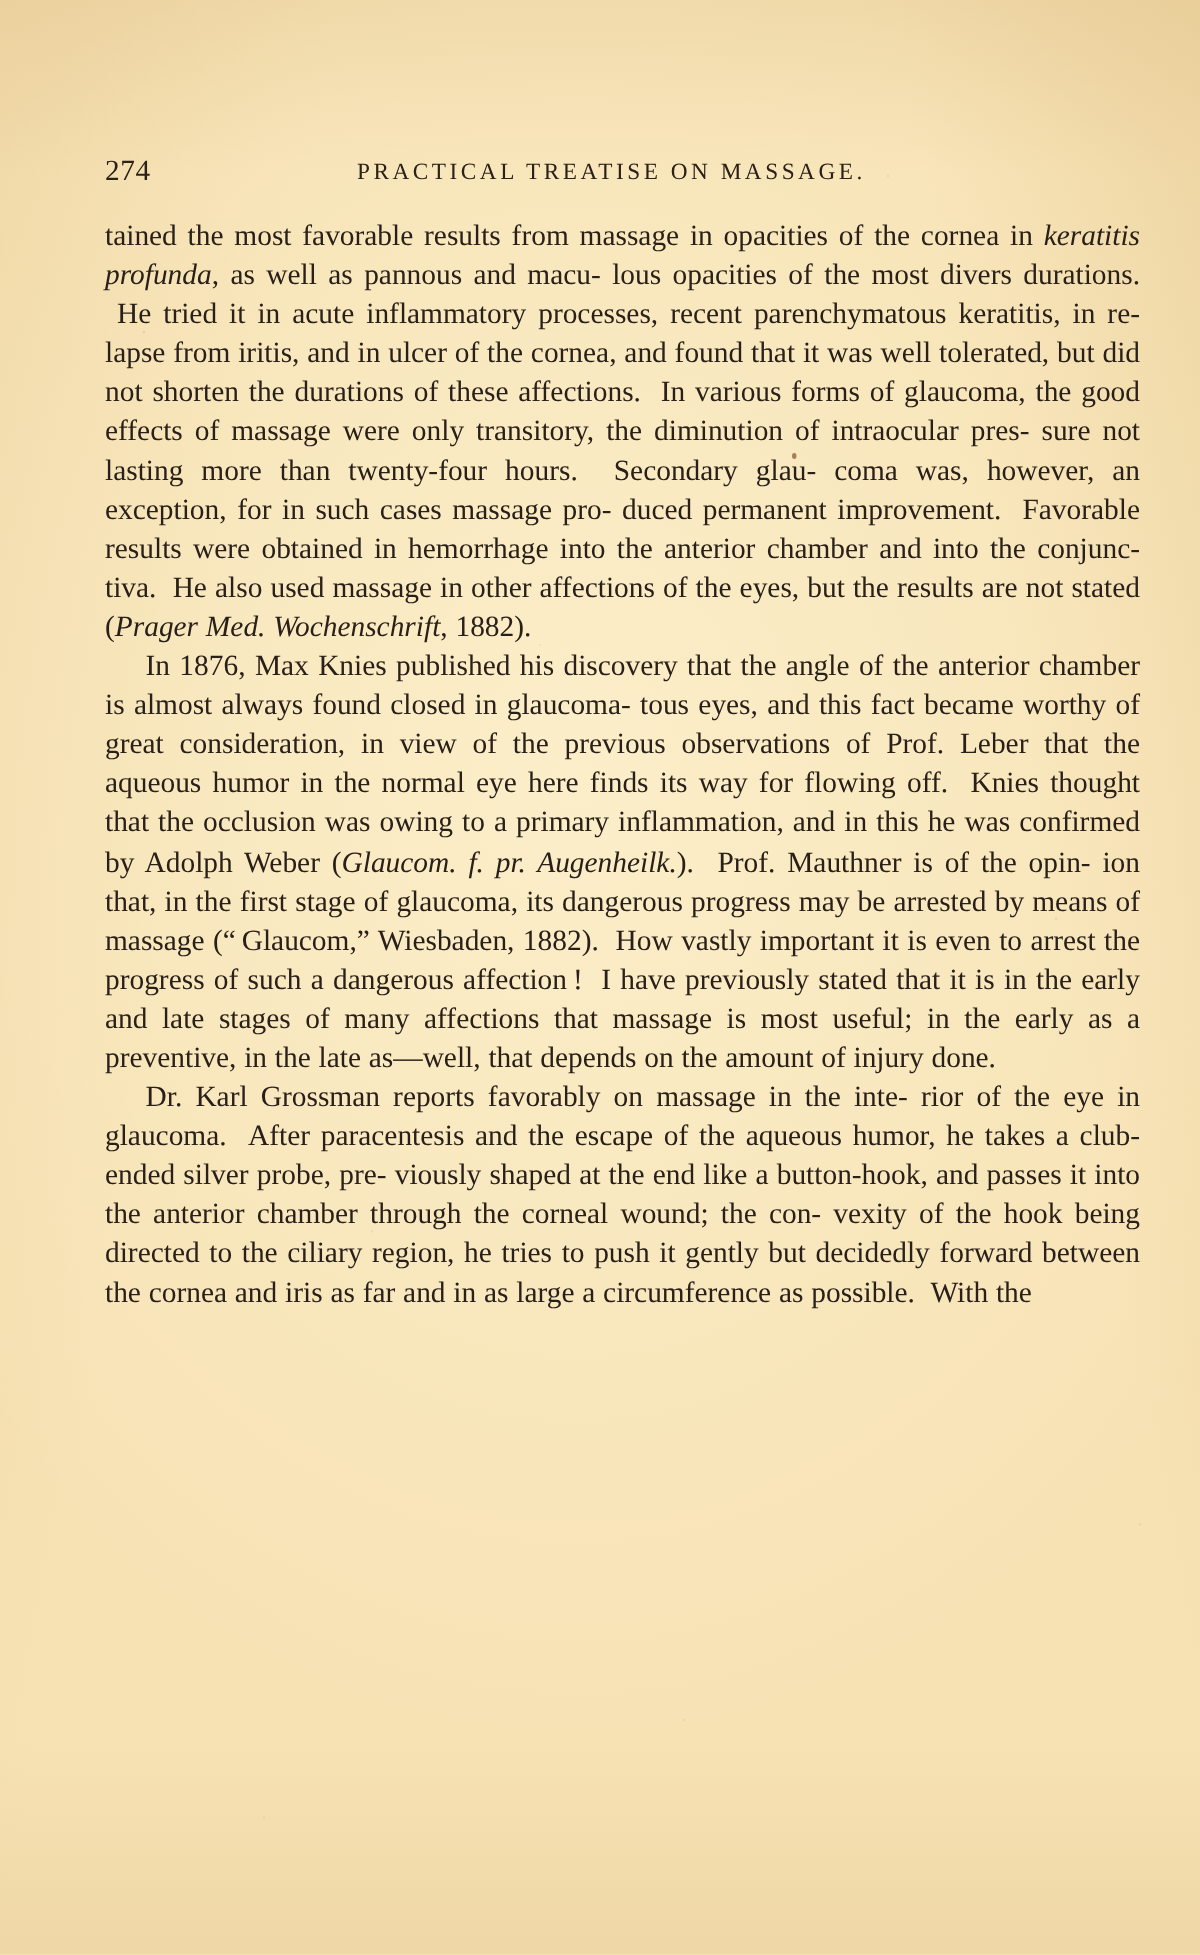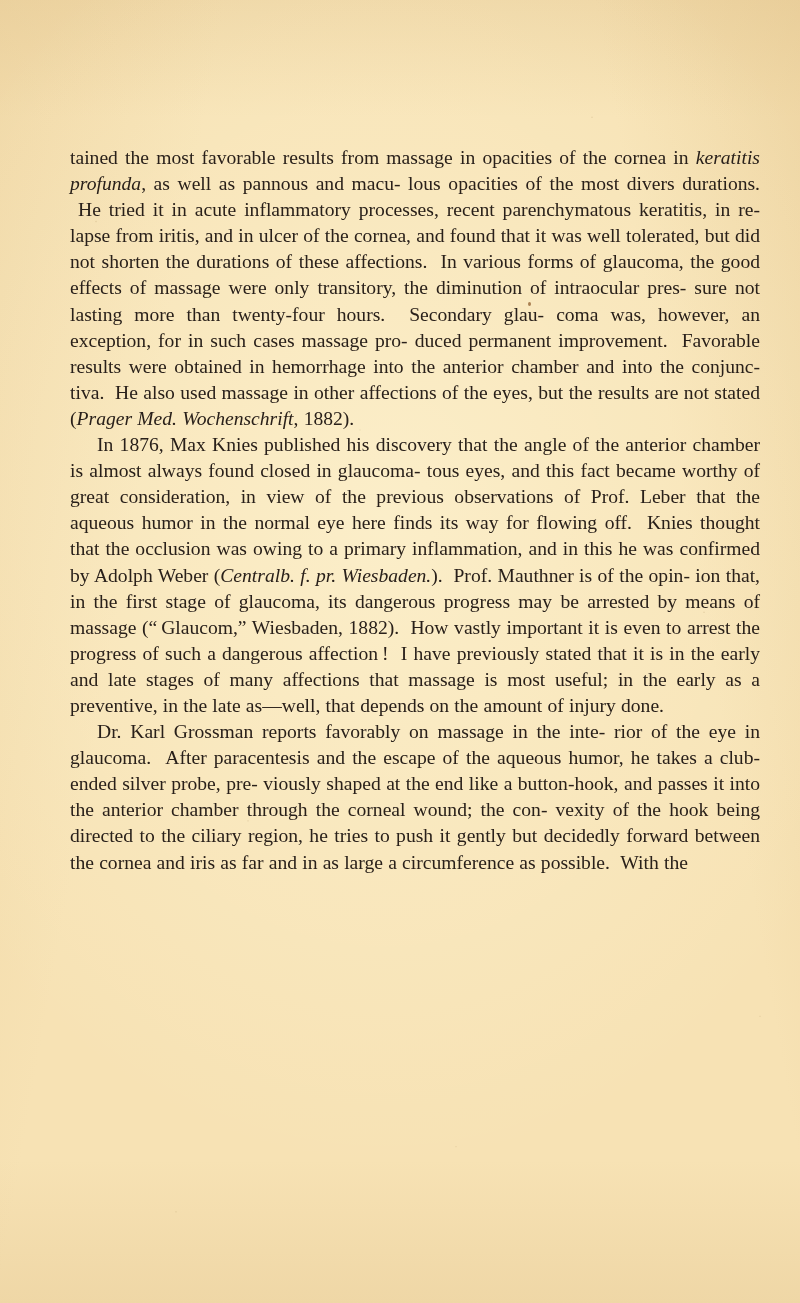--- a/index.html
+++ b/index.html
@@ -113,20 +113,24 @@
   }
 </style>
 </head>
 <body>
 
 <div class="page">
   <div class="speckle"></div>
 
   <div class="content">
 
+    <div class="runhead">
+      <span class="folio">274</span>
+      <span class="runtitle">PRACTICAL TREATISE ON MASSAGE.</span>
+    </div>
 
     <div class="body-block">
 
       <p class="para">tained the most favorable results from massage in opacities of
 the cornea in <i>keratitis profunda</i>, as well as pannous and macu-
 lous opacities of the most divers durations. &nbsp;He tried it in acute
 inflammatory processes, recent parenchymatous keratitis, in re-
 lapse from iritis, and in ulcer of the cornea, and found that it
 was well tolerated, but did not shorten the durations of these
 affections. &nbsp;In various forms of glaucoma, the good effects of
@@ -138,21 +142,21 @@
 tiva. &nbsp;He also used massage in other affections of the eyes, but
 the results are not stated (<i>Prager Med. Wochenschrift</i>, 1882).</p>
 
       <p class="para indent">In 1876, Max Knies published his discovery that the angle of
 the anterior chamber is almost always found closed in glaucoma-
 tous eyes, and this fact became worthy of great consideration,
 in view of the previous observations of Prof. Leber that the
 aqueous humor in the normal eye here finds its way for flowing
 off. &nbsp;Knies thought that the occlusion was owing to a primary
 inflammation, and in this he was confirmed by Adolph Weber
-(<i>Centralb. f. pr. Wiesbaden.</i>). &nbsp;Prof. Mauthner is of the opin-
+(<i>Glaucom. f. pr. Augenheilk.</i>). &nbsp;Prof. Mauthner is of the opin-
 ion that, in the first stage of glaucoma, its dangerous progress
 may be arrested by means of massage (“ Glaucom,” Wiesbaden,
 1882). &nbsp;How vastly important it is even to arrest the progress
 of such a dangerous affection ! &nbsp;I have previously stated that it
 is in the early and late stages of many affections that massage is
 most useful; in the early as a preventive, in the late as—well,
 that depends on the amount of injury done.</p>
 
       <p class="para indent">Dr. Karl Grossman reports favorably on massage in the inte-
 rior of the eye in glaucoma. &nbsp;After paracentesis and the escape

